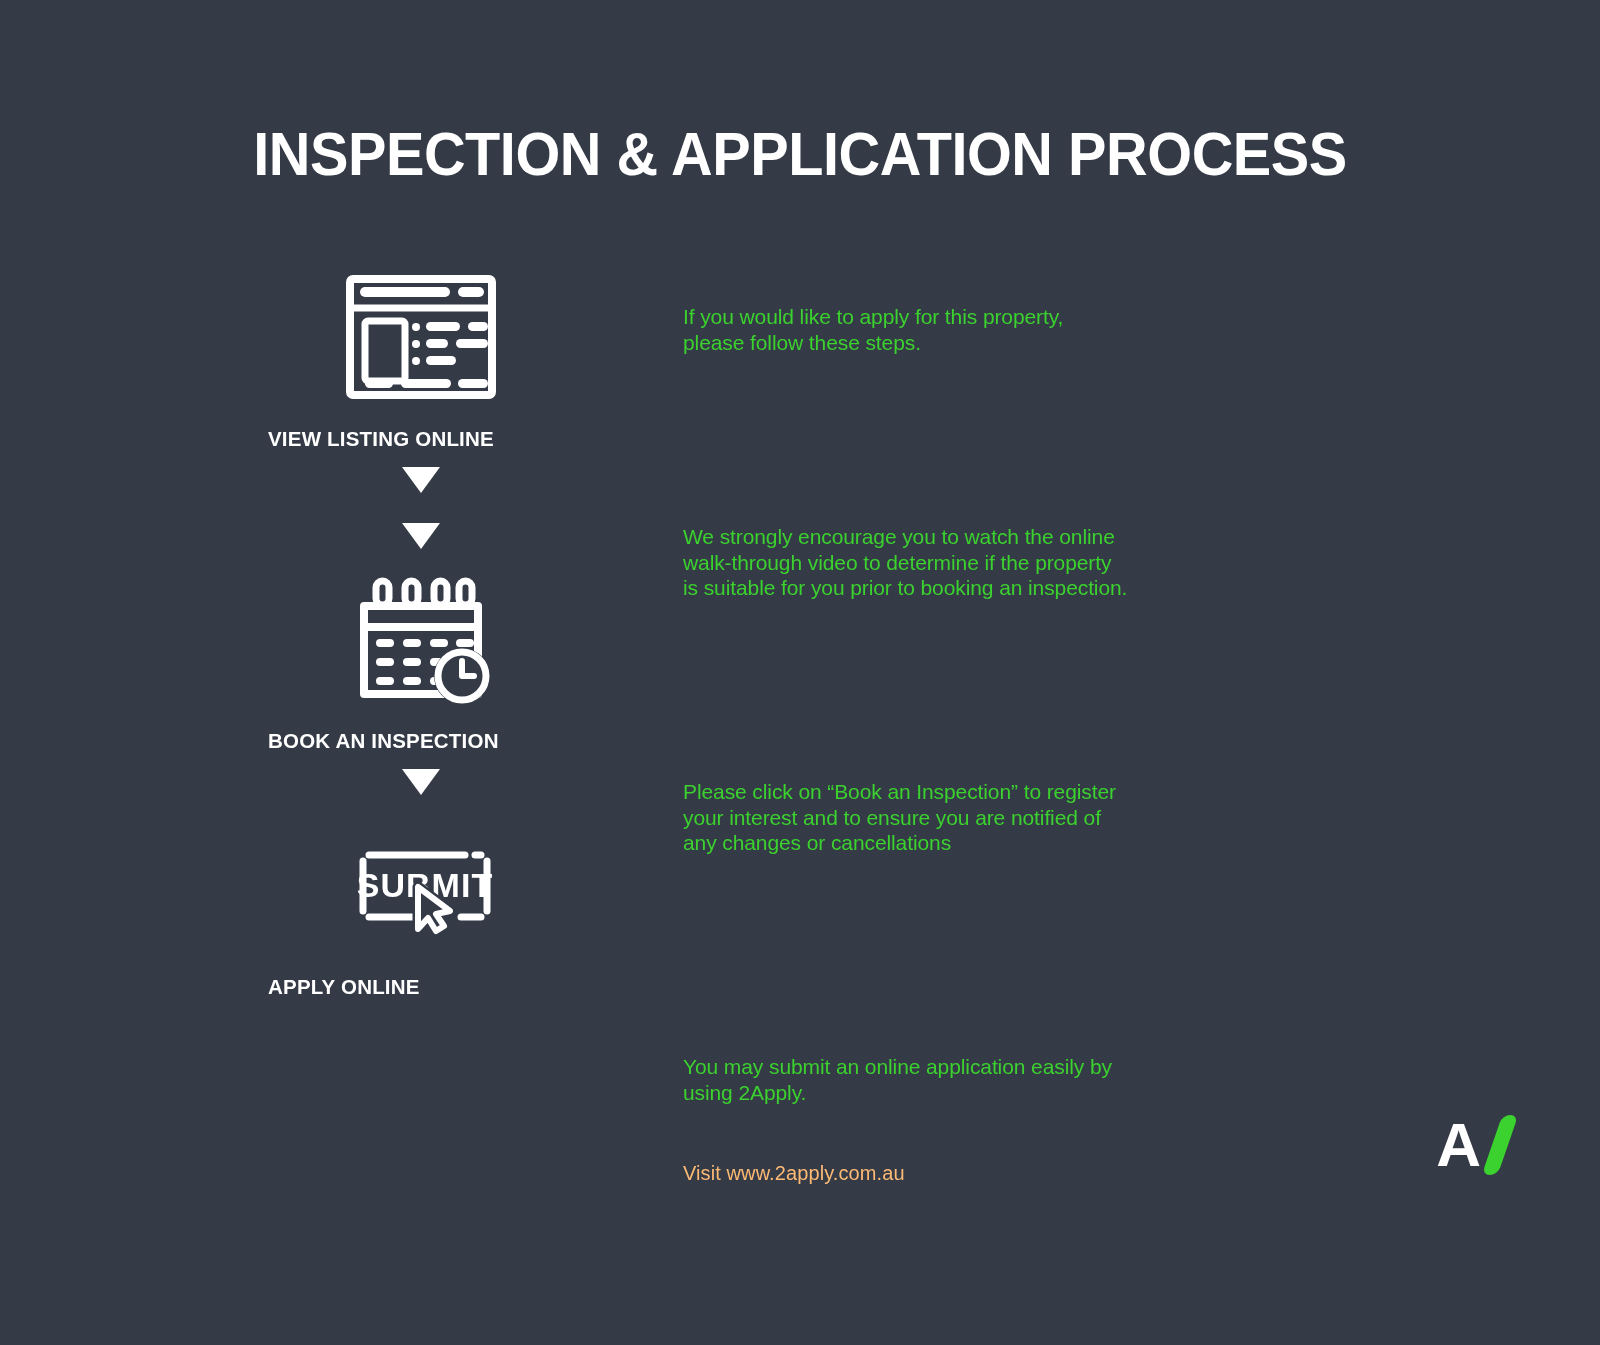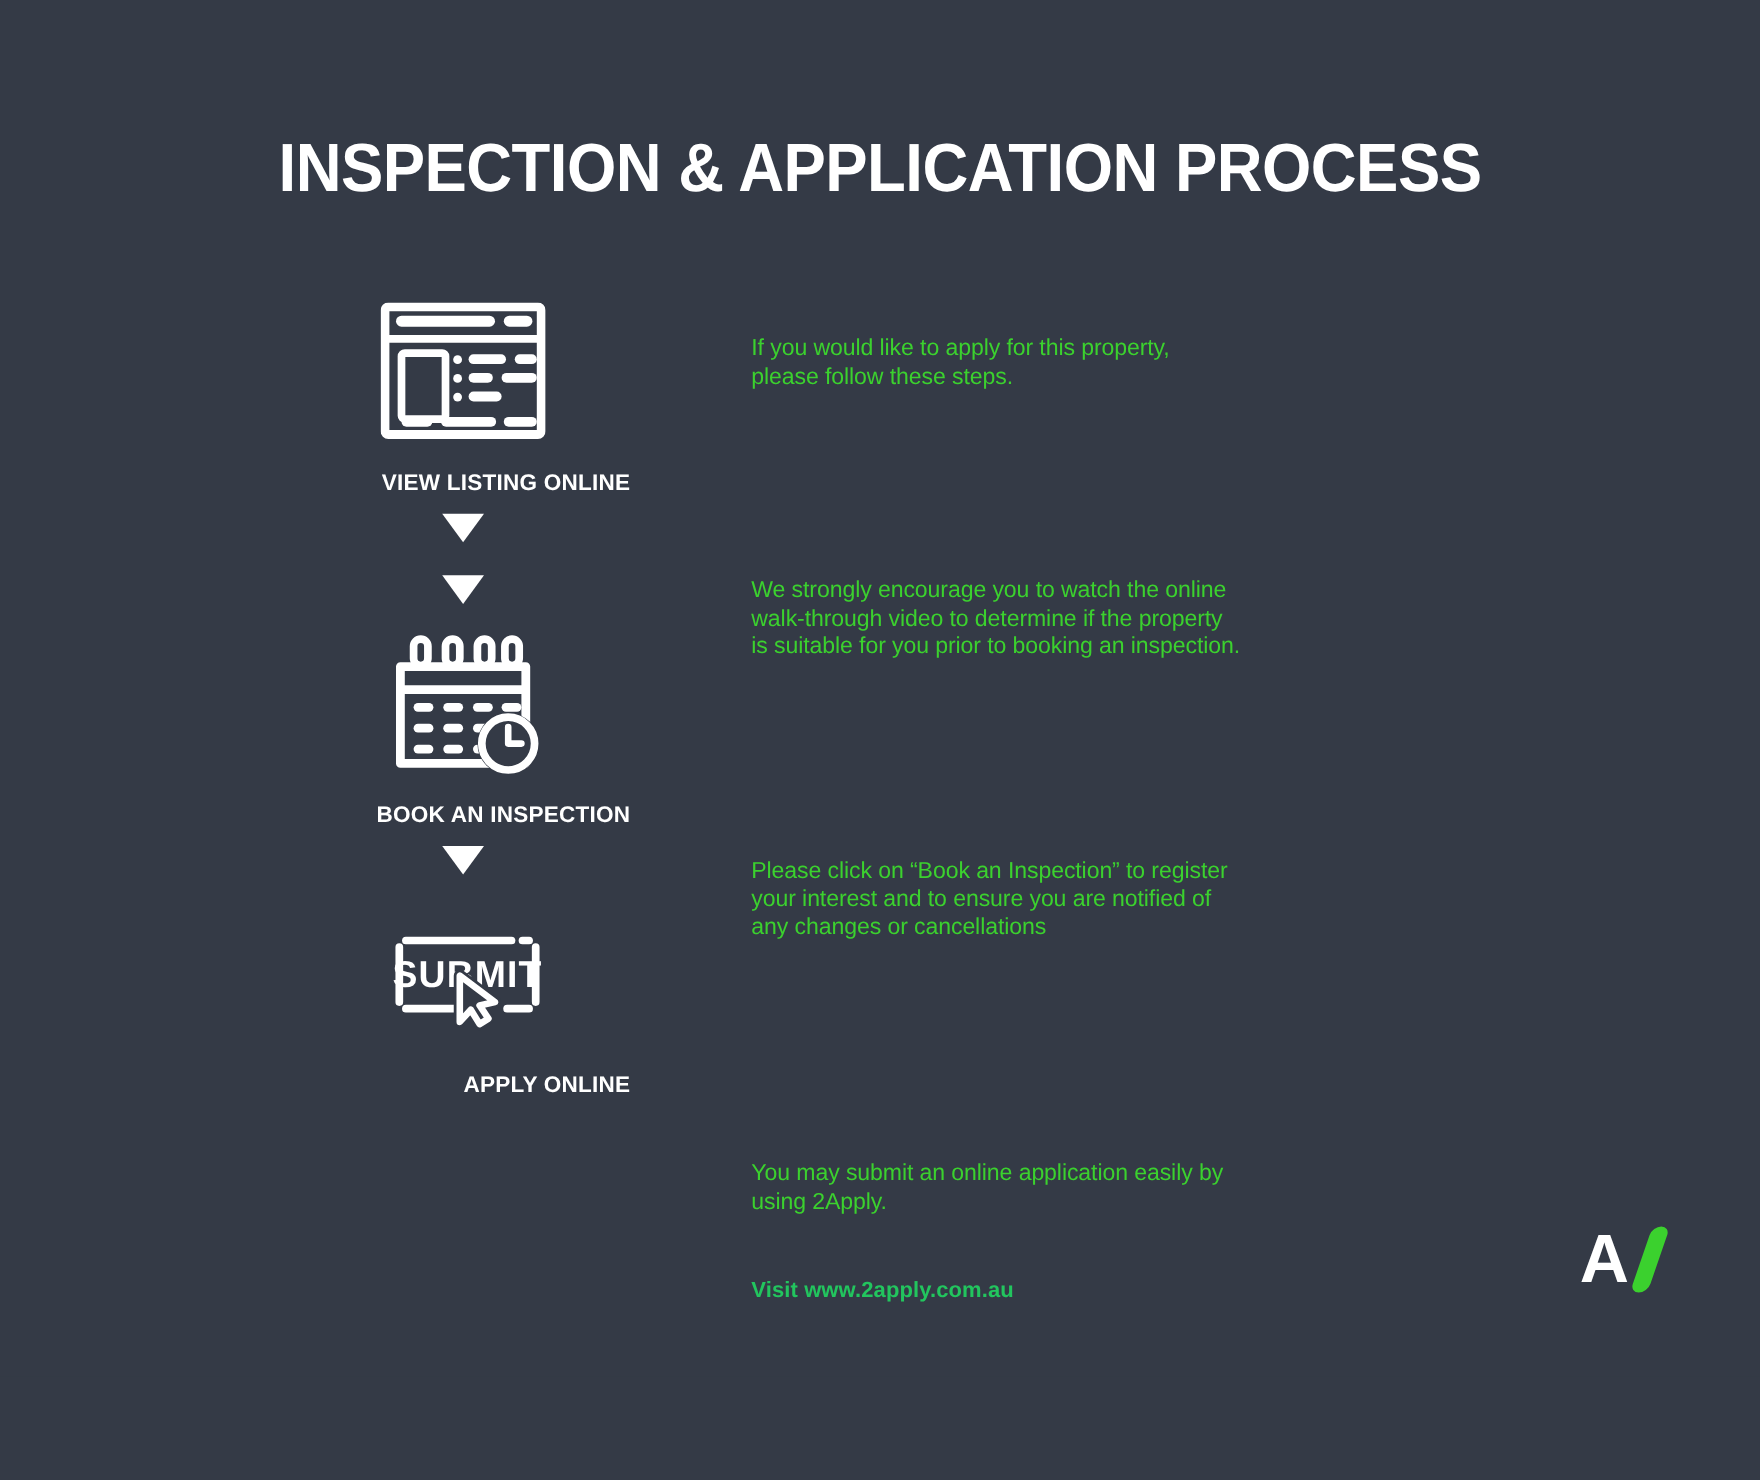--- a/index.html
+++ b/index.html
@@ -42,21 +42,21 @@
   .steps {
     position: absolute;
     left: 268px;
     top: 262px;
     width: 305px;
   }
 
   .step {
     position: relative;
     width: 305px;
-    text-align: right;
+    text-align: left;
   }
 
   .icon-wrap {
     height: 150px;
     display: flex;
     align-items: center;
     justify-content: center;
   }
 
   .step-label {
@@ -98,23 +98,23 @@
     letter-spacing: -0.1px;
   }
   .note-1 { position: absolute; top: 42px;  left: 0; }
   .note-2 { position: absolute; top: 262px; left: 0; }
   .note-3 { position: absolute; top: 517px; left: 0; }
   .note-4 { position: absolute; top: 792px; left: 0; }
   .note-visit {
     position: absolute;
     top: 900px;
     left: 0;
-    color: #22c55e;
+    color: #fdba74;
     font-size: 20px;
-    font-weight: bold;
+    font-weight: normal;
     letter-spacing: 0.1px;
   }
 
   
   .logo {
     position: absolute;
     right: 78px;
     bottom: 75px;
     display: flex;
     align-items: center;

